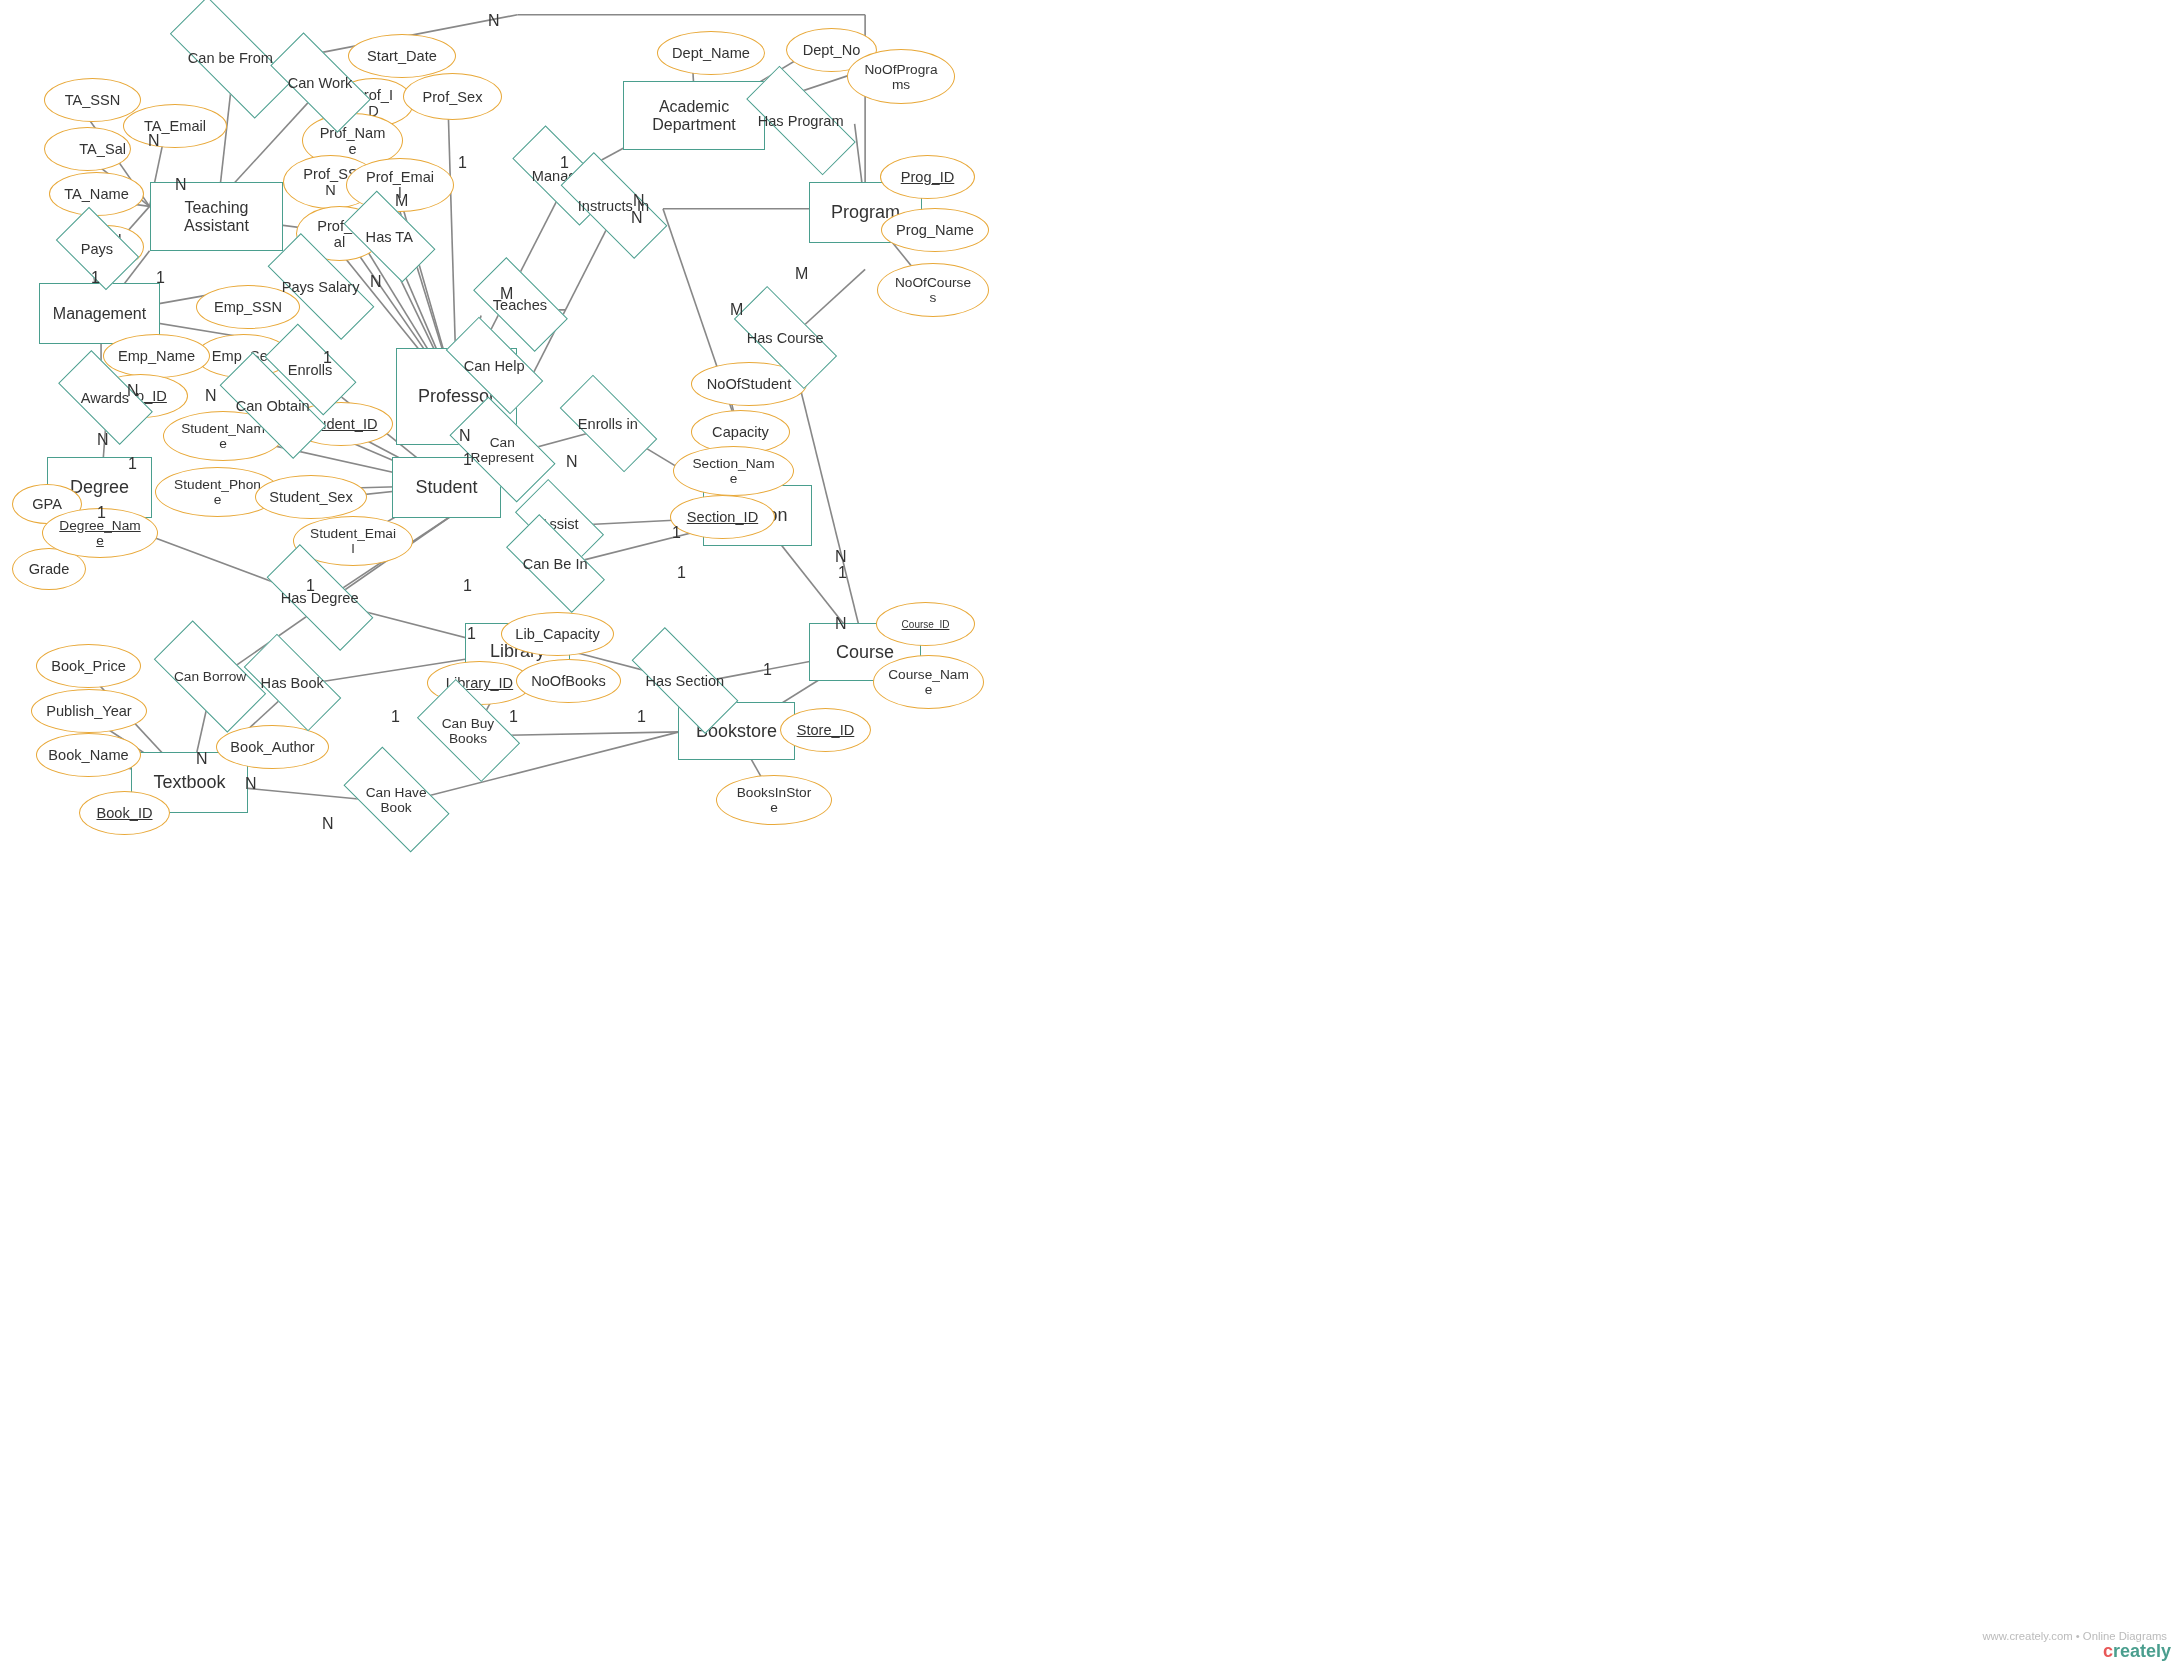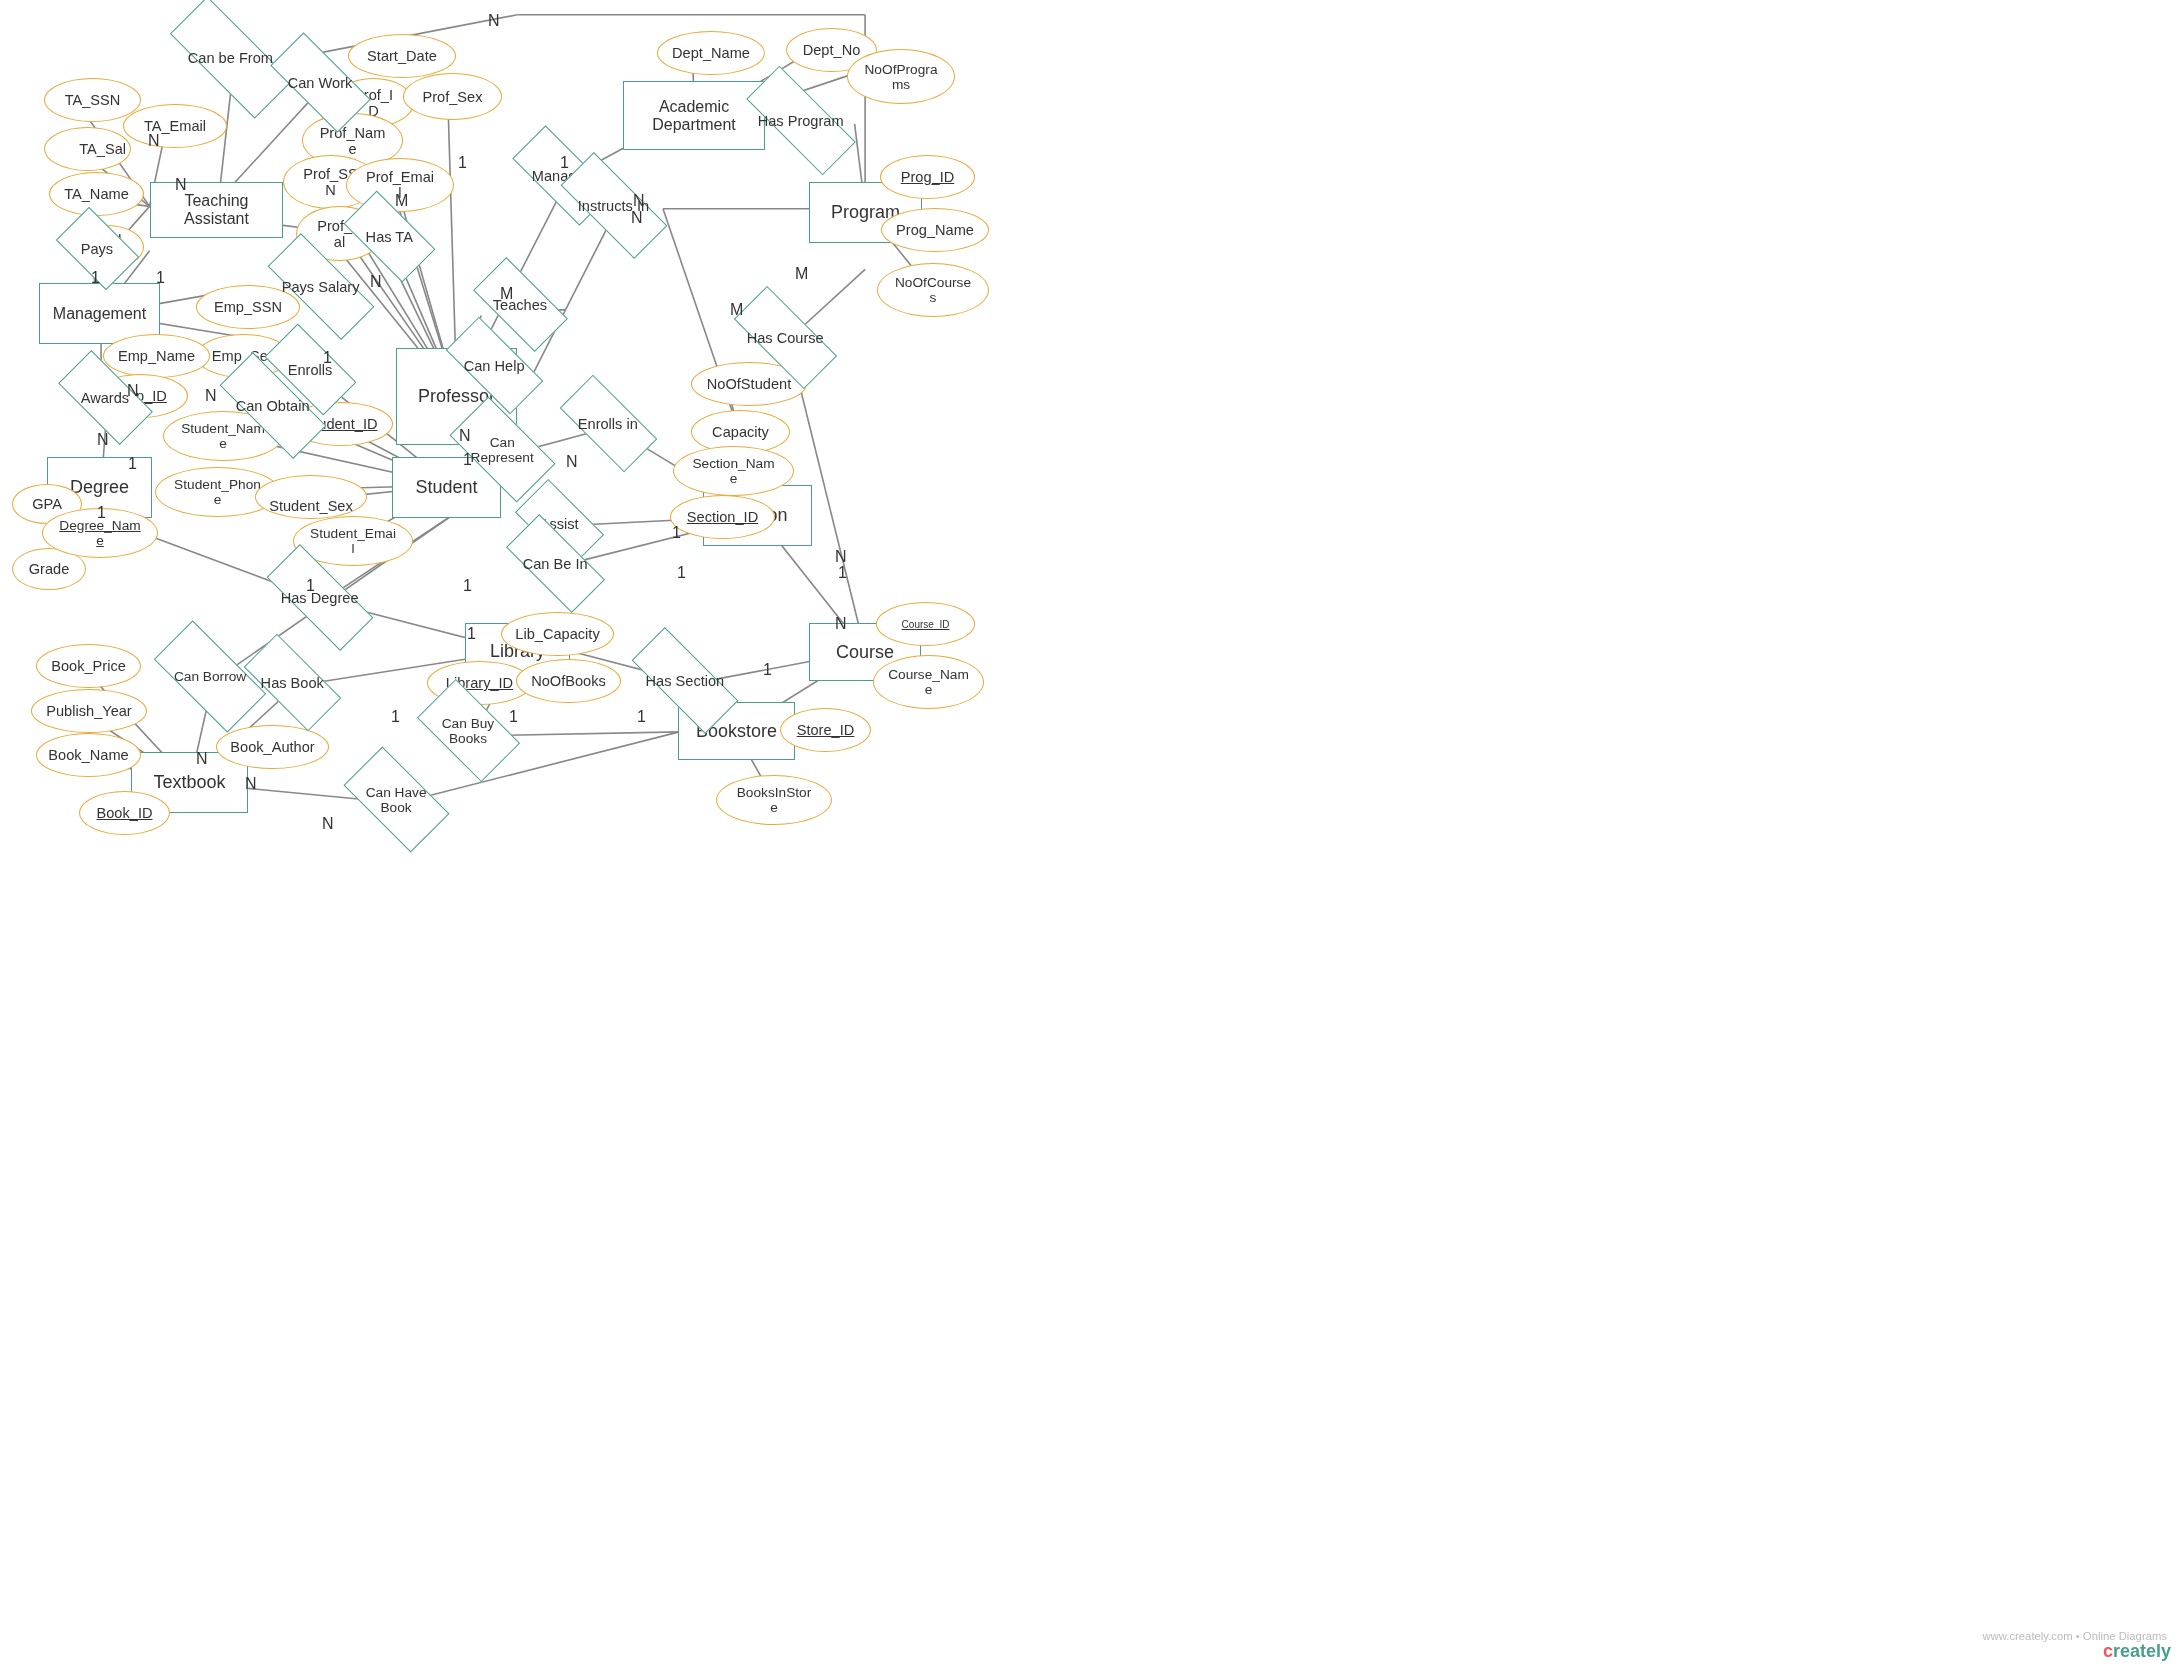--- a/index.html
+++ b/index.html
@@ -221,21 +221,21 @@
   <line x1="360" y1="72" x2="640" y2="18"></line>
   <line x1="640" y1="18" x2="1070" y2="18"></line>
   <line x1="1070" y1="18" x2="1070" y2="258"></line>
 
   <line x1="263" y1="843" x2="558" y2="638"></line>
 
   <line x1="820" y1="258" x2="938" y2="603"></line>
 
 </svg>
 
-<div class="entity" style="left:150px; top:182px; width:133px; height:56px; font-size:16px;">
+<div class="entity" style="left:150px; top:182px; width:133px; height:69px; font-size:16px;">
   <span>Teaching
 Assistant</span>
 </div>
 
 <div class="entity" style="left:39px; top:283px; width:121px; height:61px; font-size:16px;">
   <span>Management</span>
 </div>
 
 <div class="entity" style="left:396px; top:348px; width:121px; height:97px; font-size:18px;">
   <span>Professor</span>
@@ -350,21 +350,21 @@
 
 <div class="attribute" style="left:163px; top:411px; width:120px; height:50px; font-size:13.7px;">
   <span>Student_Nam<br>e</span>
 </div>
 <div class="attribute underlined" style="left:289px; top:402px; width:104px; height:44px; font-size:14.6px;">
   <span>Student_ID</span>
 </div>
 <div class="attribute" style="left:155px; top:467px; width:125px; height:50px; font-size:13.7px;">
   <span>Student_Phon<br>e</span>
 </div>
-<div class="attribute" style="left:255px; top:475px; width:112px; height:44px; font-size:14.6px;align-items:flex-end;">
+<div class="attribute" style="left:255px; top:475px; width:112px; height:44px; font-size:14.6px;">
   <span>Student_Sex</span>
 </div>
 <div class="attribute" style="left:293px; top:516px; width:120px; height:50px; font-size:13.7px;">
   <span>Student_Emai<br>l</span>
 </div>
 
 <div class="attribute" style="left:12px; top:484px; width:70px; height:40px; font-size:14.6px;">
   <span>GPA</span>
 </div>
 <div class="attribute" style="left:12px; top:548px; width:74px; height:42px; font-size:14.6px;">

